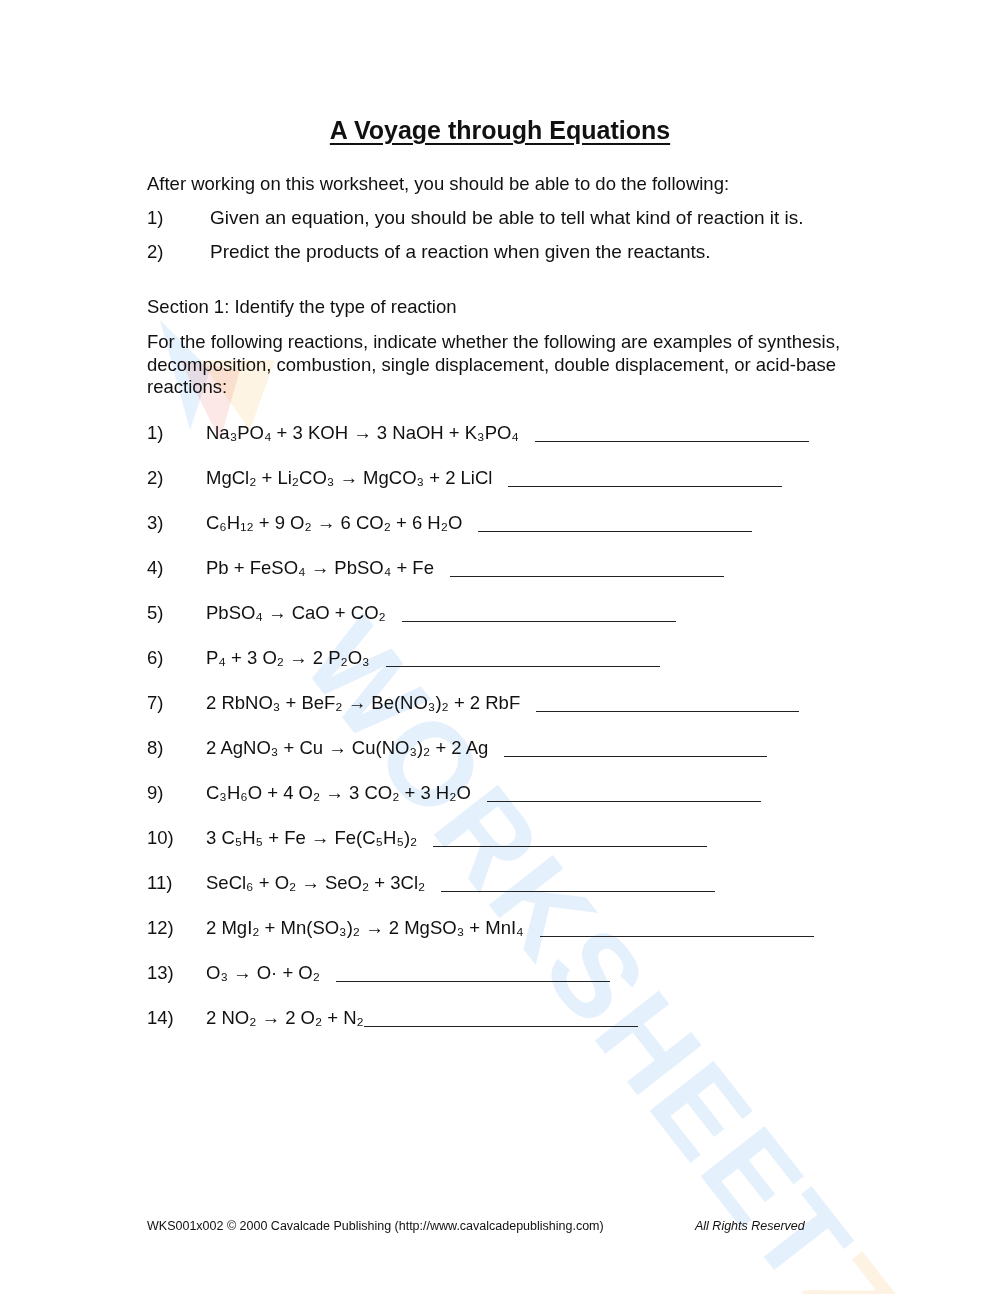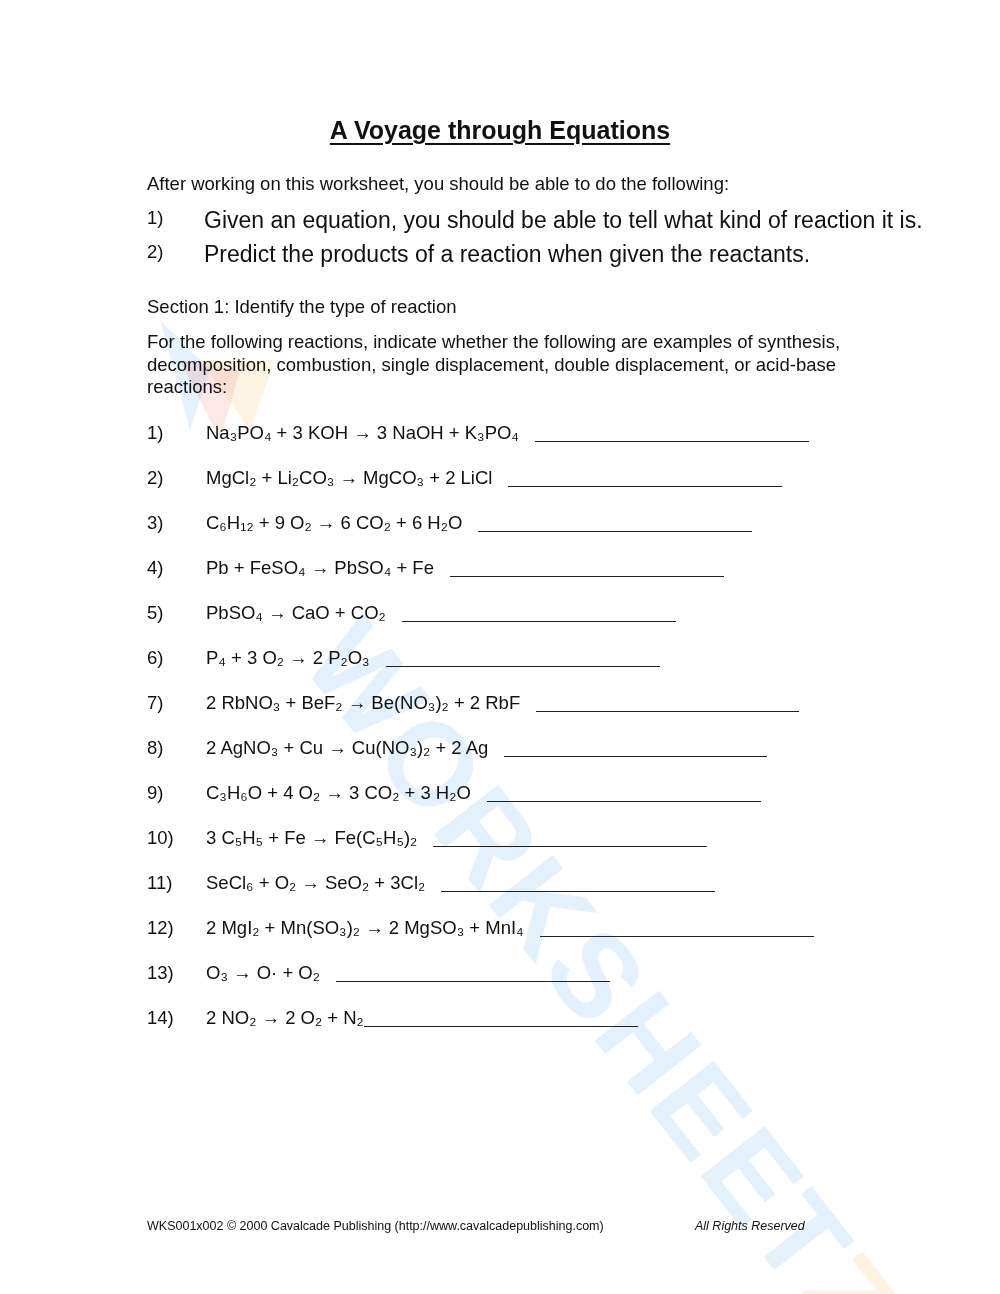--- a/index.html
+++ b/index.html
@@ -15,21 +15,21 @@
              white-space: nowrap; opacity: 0.12; }
   .wm-blue { color: #2b8fe8; }
   .wm-orange { color: #f7a21b; }
   .wm-logo { position: absolute; left: 0; top: 0; width: 130px; height: 150px; }
 
   .title { position: absolute; left: 0; width: 1000px; top: 116px; text-align: center;
            font-size: 25px; font-weight: bold; text-decoration: underline; text-underline-offset: 4px;
            z-index: 1; }
   .p { position: absolute; left: 147px; font-size: 18.5px; z-index: 1; white-space: nowrap; }
   .num { position: absolute; left: 147px; font-size: 18.5px; z-index: 1; }
-  .item-text { position: absolute; left: 204px; font-size: 23px; z-index: 1; white-space: nowrap; text-align: center; }
+  .item-text { position: absolute; left: 210px; font-size: 19px; z-index: 1; white-space: nowrap; text-align: center; }
   .section-title { position: absolute; left: 147px; top: 296px; font-size: 18.5px; font-weight: normal; z-index: 1; }
   .instructions { position: absolute; left: 147px; top: 331px; width: 700px; font-size: 18.5px;
                   line-height: 22.5px; z-index: 1; }
 
   .q { position: absolute; left: 147px; height: 26px; font-size: 18.5px; z-index: 1; white-space: nowrap; }
   .q .qnum { position: absolute; left: 0; top: 0; }
   .q .eq { position: absolute; left: 59px; top: 0; display: flex; align-items: flex-start; }
   .q .blank { display: inline-block; border-bottom: 1.3px solid #222; height: 19px; margin-left: 16px; }
   .q .blank.tight { margin-left: 0; }
 

